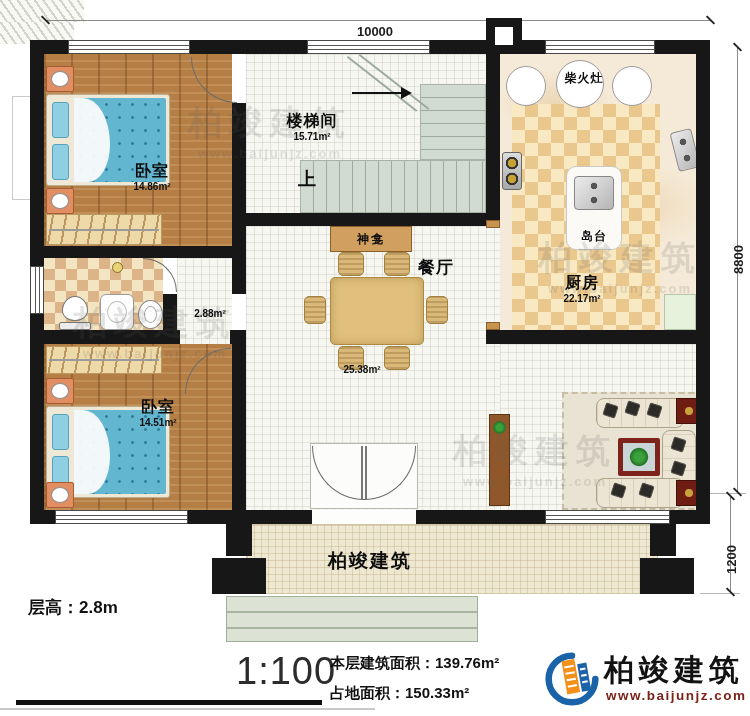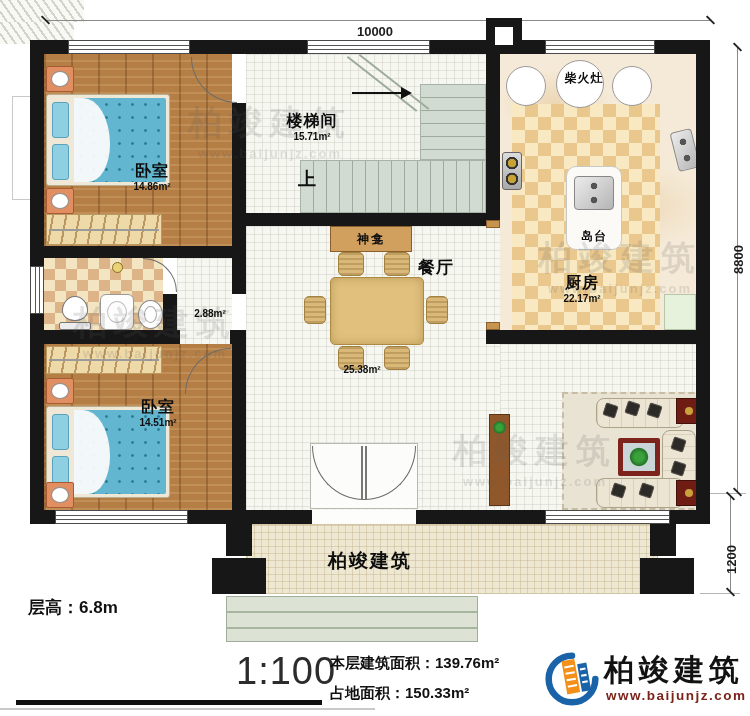--- a/index.html
+++ b/index.html
@@ -309,21 +309,21 @@
   <div class="dimtext rot" style="left:710px;top:252px;width:56px">8800</div>
 
   <div class="dimline" style="left:730px;top:497px;width:1px;height:96px"></div>
   <div class="tick" style="left:725px;top:495px"></div>
   <div class="tick" style="left:725px;top:591px"></div>
   <div class="dimtext rot" style="left:711px;top:552px;width:40px">1200</div>
   <div class="extline" style="left:700px;top:493px;width:46px;height:1px"></div>
   <div class="extline" style="left:700px;top:593px;width:40px;height:1px"></div>
 
   <div class="info-text" style="left:28px;top:596px">
-    <span>层高：</span><span>6.8m</span>
+    <span>层高：</span><span>2.8m</span>
   </div>
 
   <div class="title-rule-thick" style="left:16px;top:700px;width:306px;height:5px"></div>
   <div class="title-rule-thin" style="left:0px;top:708px;width:375px;height:2px"></div>
   <div class="title-scale" style="left:236px;top:650px">1:100</div>
   <div class="bar-area" style="left:330px;top:654px">
     <span>本层建筑面积：</span><span>139.76m²</span>
   </div>
   <div class="bar-area" style="left:330px;top:684px">
     <span>占地面积：</span><span>150.33m²</span>

